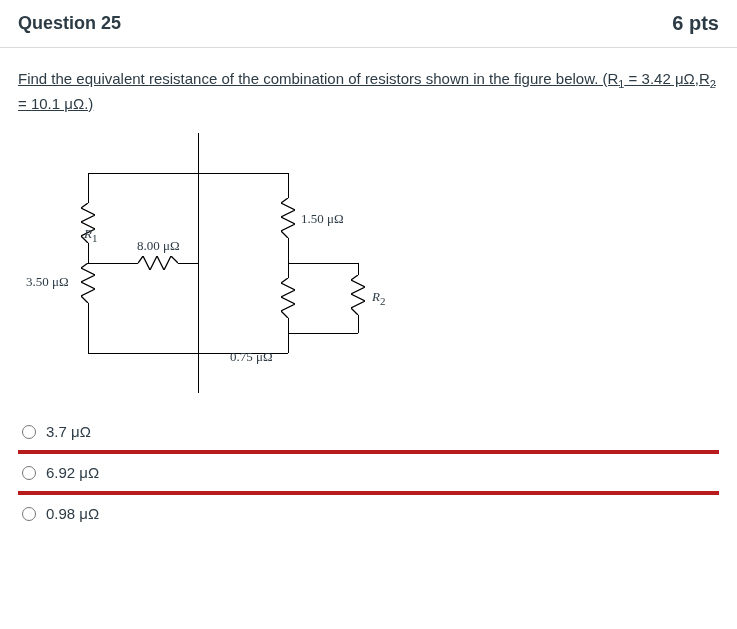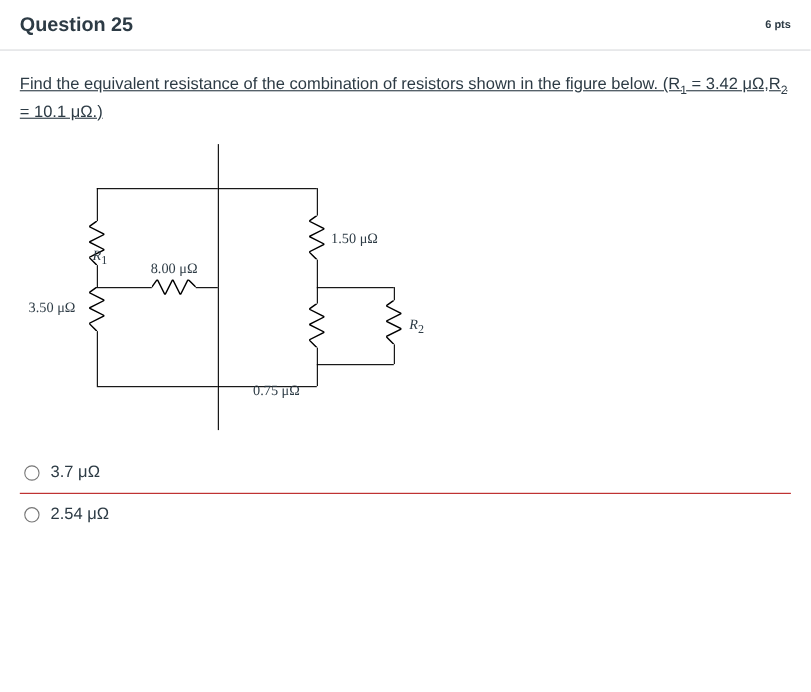--- a/index.html
+++ b/index.html
@@ -16,21 +16,21 @@
       align-items: center;
       padding: 12px 18px;
       border-bottom: 1px solid #d8dadc;
     }
     .question-title {
       font-size: 18px;
       font-weight: bold;
       text-align: center;
     }
     .points {
-      font-size: 10px;
+      font-size: 20px;
       font-weight: bold;
     }
     .question-body {
       padding: 20px 18px 0 18px;
     }
     .prompt {
       font-size: 15px;
       line-height: 1.5;
       margin-bottom: 18px;
       text-decoration: underline;
@@ -66,21 +66,21 @@
       white-space: nowrap;
     }
     .options {
       margin-top: 10px;
     }
     .option {
       display: flex;
       align-items: center;
       gap: 10px;
       padding: 10px 4px;
-      border-bottom: 1px solid #b91c1c;
+      border-bottom: 4px solid #b91c1c;
       font-size: 15px;
     }
     .option:last-child { border-bottom: none; }
     .option input[type="radio"] {
       width: 14px;
       height: 14px;
       cursor: pointer;
     }
     .option label { cursor: pointer; }
   </style>
@@ -165,18 +165,22 @@
       <span style="font-style:italic">R</span><span class="sub">2</span>
     </div>
   </div>
 
   <div class="options">
     <div class="option">
       <input type="radio" name="q25" id="opt0" style="">
       <label for="opt0">3.7 μΩ</label>
     </div>
     <div class="option">
+      <input type="radio" name="q25" id="opt1" style="">
+      <label for="opt1">6.92 μΩ</label>
+    </div>
+    <div class="option">
       <input type="radio" name="q25" id="opt2" style="">
-      <label for="opt2">2.54 μΩ</label>
+      <label for="opt2">0.98 μΩ</label>
     </div>
   </div>
 
 </div>
 
 </body></html>

